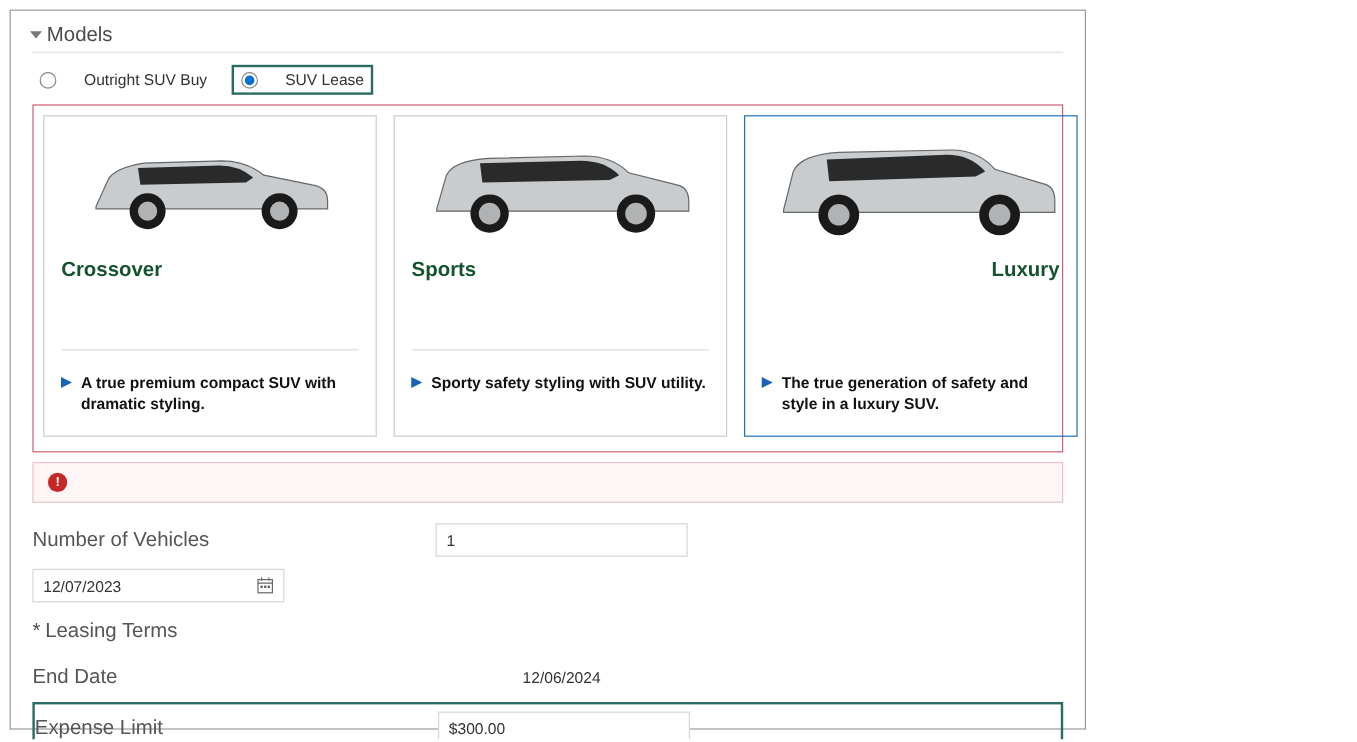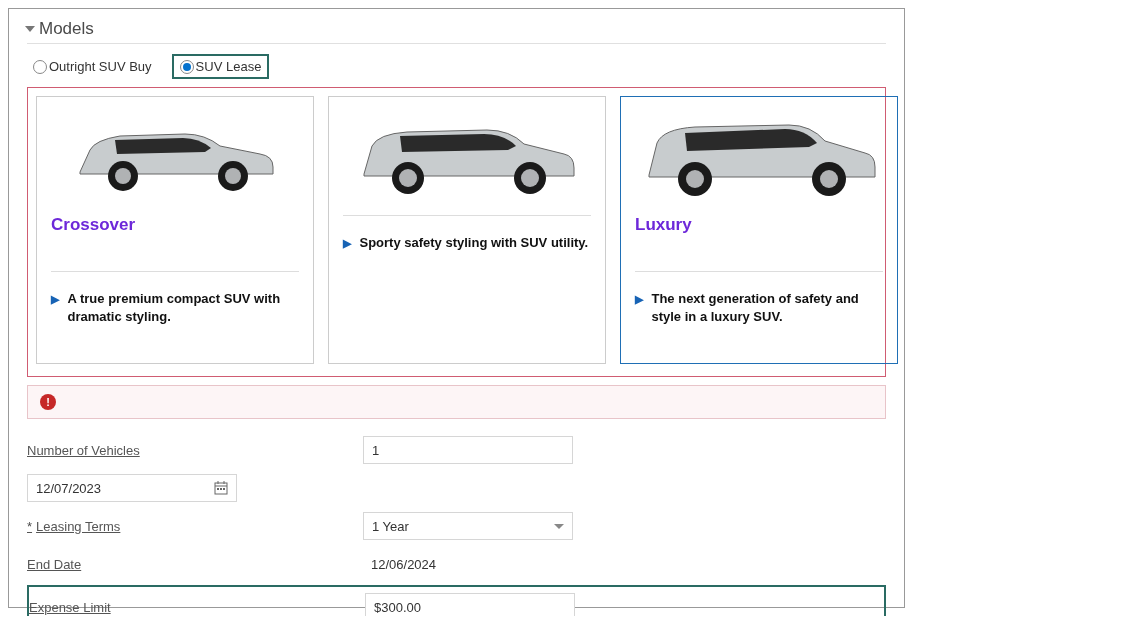--- a/index.html
+++ b/index.html
@@ -35,21 +35,21 @@
     }
     .radio-row {
       display: flex;
       align-items: center;
       gap: 14px;
       margin: 10px 0 8px;
     }
     .radio-opt {
       display: flex;
       align-items: center;
-      gap: 2px;
+      gap: 23px;
       font-size: 13px;
       color: #333;
       padding: 3px 6px;
     }
     .radio-opt.highlight {
       border: 2px solid #2a6b63;
       text-align: right;
     }
     .radio-circle {
       width: 14px; height: 14px;
@@ -74,40 +74,41 @@
     .card {
       flex: 0 0 278px;
       border: 1px solid #ccc;
       padding: 14px;
       min-height: 268px;
       display: flex;
       flex-direction: column;
     }
     .card.selected {
       border: 1px solid #1f6fb5;
+      align-items: flex-end;
     }
     .car-img {
       height: 92px;
       display: flex;
       align-items: center;
       justify-content: center;
       margin-bottom: 12px;
     }
     .car-svg { width: 220px; height: 90px; }
     .car-svg.med { width: 230px; height: 95px; }
     .car-svg.big { width: 240px; height: 100px; }
     .car-body { fill: #c8ccce; stroke: #666; stroke-width: 1; }
     .car-window { fill: #2a2a2a; }
     .wheel { fill: #1a1a1a; }
     .hub { fill: #b0b2b4; }
     .card-title {
       font-size: 17px;
       font-weight: bold;
-      color: #6d28d9;
-      margin-bottom: 36px;
+      color: #14532d;
+      margin-bottom: 56px;
     }
     .card-divider {
       border-top: 1px solid #ddd;
       margin-bottom: 18px;
     }
     .card-desc {
       display: flex;
       align-items: flex-start;
       gap: 8px;
       font-size: 13px;
@@ -144,43 +145,43 @@
     }
     .form { margin-top: 14px; }
     .form-row {
       display: flex;
       align-items: center;
       min-height: 34px;
       margin-bottom: 4px;
     }
     .form-label {
       width: 336px;
-      font-size: 13px;
+      font-size: 17px;
       color: #555;
       display: flex;
       align-items: center;
       gap: 4px;
-      text-decoration: underline;
     }
     .req { color: #4a4a4a; }
     .input {
       border: 1px solid #d6d6d6;
       height: 28px;
       width: 210px;
       padding: 0 8px;
       font-size: 13px;
       color: #333;
       display: flex;
       align-items: center;
       justify-content: space-between;
       background: #fff;
     }
     .input.readonly {
       border: none;
       background: transparent;
+      justify-content: center;
     }
     .cal-icon {
       color: #666;
       font-size: 13px;
     }
     .chev {
       width: 0; height: 0;
       border-left: 5px solid transparent;
       border-right: 5px solid transparent;
       border-top: 5px solid #888;
@@ -235,20 +236,21 @@
       <div class="car-img">
         <svg class="car-svg med" viewBox="0 0 230 95">
           <path class="car-body" d="M12,64 L20,36 Q26,24 55,22 L135,20 Q158,20 172,34 L212,44 Q222,46 222,58 L222,66 L12,66 Z"></path>
           <path class="car-window" d="M48,26 L132,24 Q152,24 164,36 L156,40 L50,42 Z"></path>
           <circle class="wheel" cx="56" cy="68" r="16"></circle>
           <circle class="hub" cx="56" cy="68" r="9"></circle>
           <circle class="wheel" cx="178" cy="68" r="16"></circle>
           <circle class="hub" cx="178" cy="68" r="9"></circle>
         </svg>
       </div>
+      <div class="card-title">Sports</div>
       <div class="card-divider"></div>
       <div class="card-desc">
         <span class="arrow">▶</span>
         <span>Sporty safety styling with SUV utility.</span>
       </div>
     </div>
 
     <div class="card selected">
       <div class="car-img">
         <svg class="car-svg big" viewBox="0 0 240 100">
@@ -257,21 +259,21 @@
           <circle class="wheel" cx="56" cy="72" r="17"></circle>
           <circle class="hub" cx="56" cy="72" r="9"></circle>
           <circle class="wheel" cx="190" cy="72" r="17"></circle>
           <circle class="hub" cx="190" cy="72" r="9"></circle>
         </svg>
       </div>
       <div class="card-title">Luxury</div>
       <div class="card-divider"></div>
       <div class="card-desc">
         <span class="arrow">▶</span>
-        <span>The next generation of safety and style in a luxury SUV.</span>
+        <span>The true generation of safety and style in a luxury SUV.</span>
       </div>
     </div>
   </div>
 
   <div class="alert">
     <span class="alert-icon">!</span>
   </div>
 
   <div class="form">
     <div class="form-row">
@@ -292,24 +294,20 @@
           <rect x="6" y="7" width="2" height="2" fill="#666"></rect>
           <rect x="9" y="7" width="2" height="2" fill="#666"></rect>
         </svg>
       </div>
     </div>
     <div class="form-row">
       <div class="form-label">
         <span class="req">*</span>
         <span>Leasing Terms</span>
       </div>
-      <div class="input">
-        <span>1 Year</span>
-        <span class="chev"></span>
-      </div>
     </div>
     <div class="form-row">
       <div class="form-label">End Date</div>
       <div class="input readonly">
         <span>12/06/2024</span>
       </div>
     </div>
     <div class="highlight-box">
       <div class="form-row" style="margin-bottom:0">
         <div class="form-label">Expense Limit</div>

